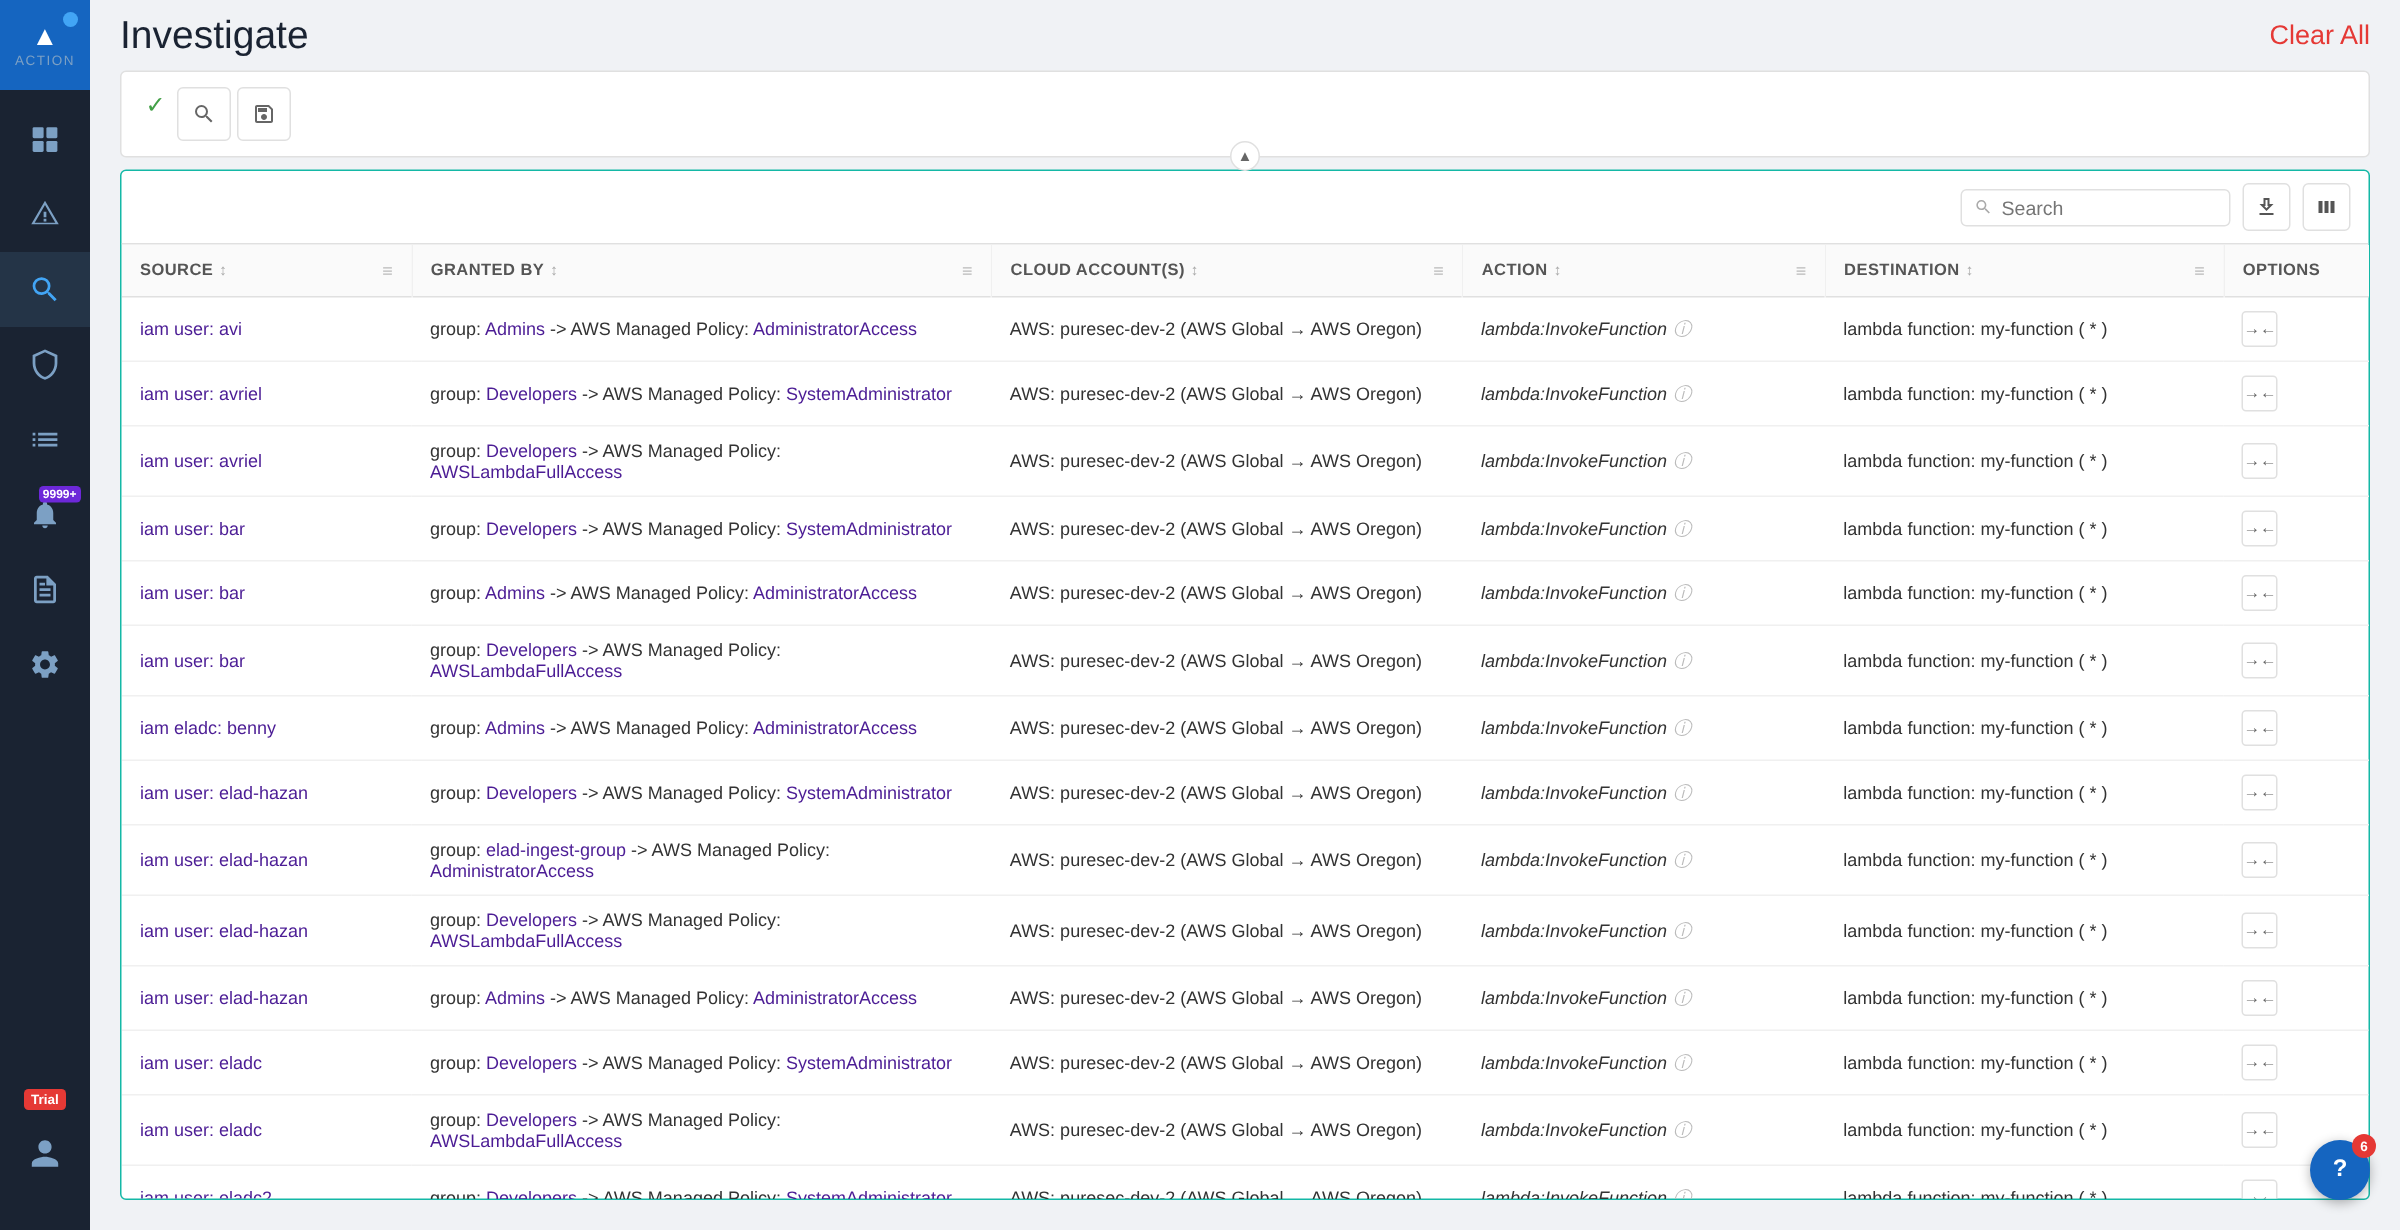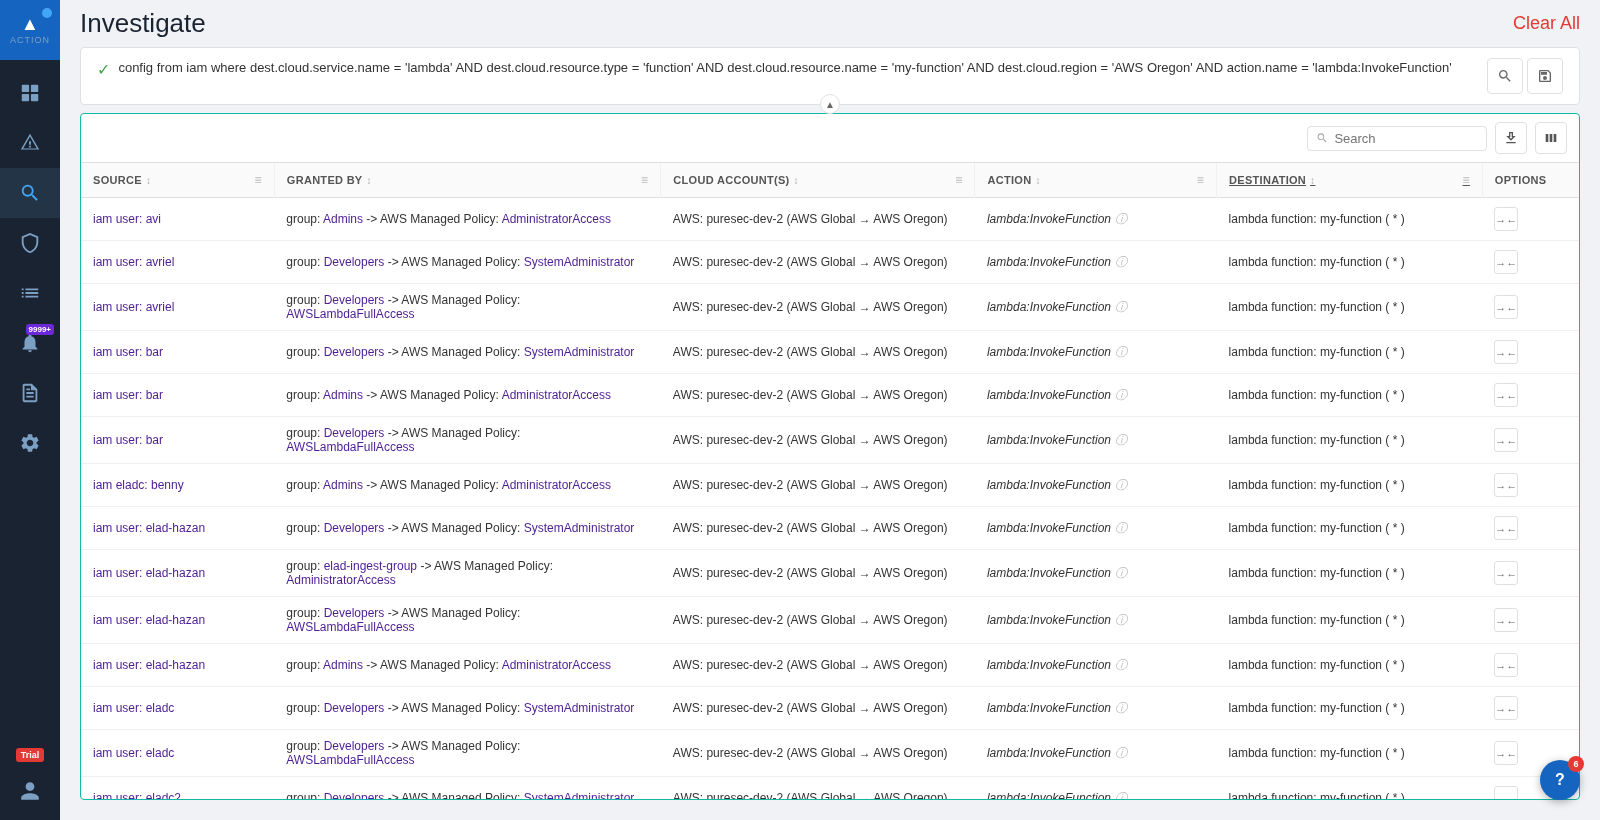--- a/index.html
+++ b/index.html
@@ -70,21 +70,21 @@
       font-size: 8px;
       padding: 1px 3px;
       border-radius: 3px;
       font-weight: bold;
     }
     .sidebar-bottom {
       display: flex;
       flex-direction: column;
       align-items: center;
       width: 100%;
-      padding-bottom: 4px;
+      padding-bottom: 26px;
     }
     .trial-badge {
       background: #e53935;
       color: white;
       font-size: 9px;
       padding: 2px 5px;
       border-radius: 3px;
       font-weight: bold;
       margin-bottom: 4px;
       cursor: pointer;
@@ -426,21 +426,20 @@
 
 <div class="main">
 
   <div class="header">
     <h1 class="page-title">Investigate</h1>
     <span class="clear-all">Clear All</span>
   </div>
 
   <div class="query-bar">
     <span class="query-check">✓</span>
-    <span class="query-text">config from iam where dest.cloud.service.name = 'lambda' AND dest.cloud.resource.type = 'function' AND dest.cloud.resource.name = 'my-function' AND dest.cloud.region = 'AWS Oregon' AND action.name = 'lambda:InvokeFunction'</span>
     <div class="query-actions">
       <button class="query-btn">
         <svg width="16" height="16" viewBox="0 0 24 24" fill="currentColor">
             <path d="M15.5 14h-.79l-.28-.27A6.47 6.47 0 0 0 16 9.5 6.5 6.5 0 1 0 9.5 16c1.61 0 3.09-.59 4.23-1.57l.27.28v.79l5 4.99L20.49 19l-4.99-5zm-6 0C7.01 14 5 11.99 5 9.5S7.01 5 9.5 5 14 7.01 14 9.5 11.99 14 9.5 14z"></path>
           </svg>
       </button>
       <button class="query-btn">
         <svg width="16" height="16" viewBox="0 0 24 24" fill="currentColor">
             <path d="M17 3H5c-1.1 0-2 .9-2 2v14c0 1.1.9 2 2 2h14c1.1 0 2-.9 2-2V7l-4-4zm2 16H5V5h11.17L19 7.83V19zm-7-7c-1.66 0-3 1.34-3 3s1.34 3 3 3 3-1.34 3-3-1.34-3-3-3zM6 6h9v4H6z"></path>
           </svg>
@@ -495,21 +494,21 @@
                 <span class="col-menu-icon">≡</span>
               </div>
             </th>
             <th style="width:200px;">
               <div class="th-inner">
                 <span>ACTION</span>
                 <span class="sort-icon">↕</span>
                 <span class="col-menu-icon">≡</span>
               </div>
             </th>
-            <th style="width:220px;text-decoration:underline;">
+            <th style="width:220px;">
               <div class="th-inner">
                 <span>DESTINATION</span>
                 <span class="sort-icon">↕</span>
                 <span class="col-menu-icon">≡</span>
               </div>
             </th>
             <th style="width:80px;">
               <div class="th-inner">
                 <span>OPTIONS</span>
               </div>

